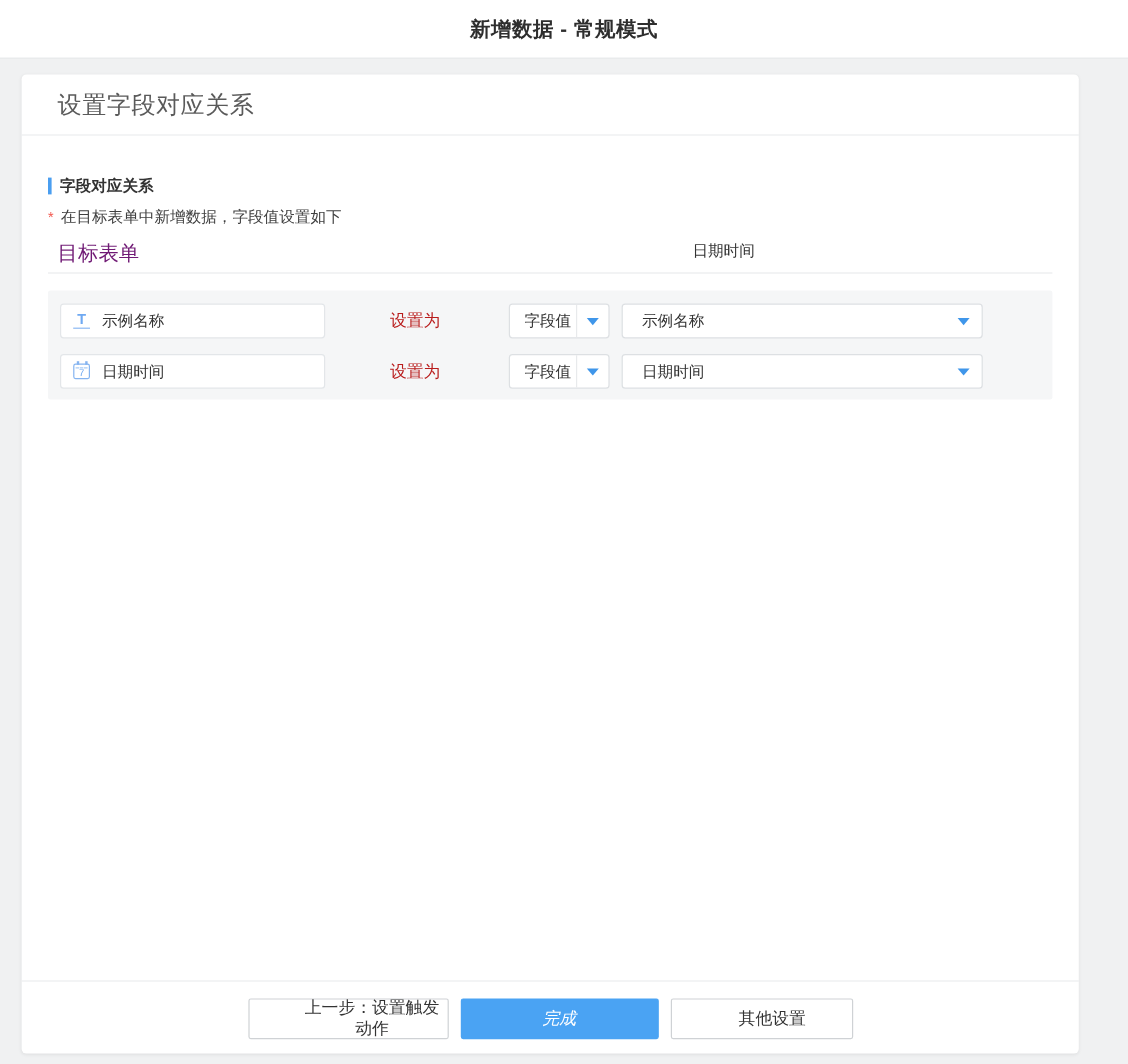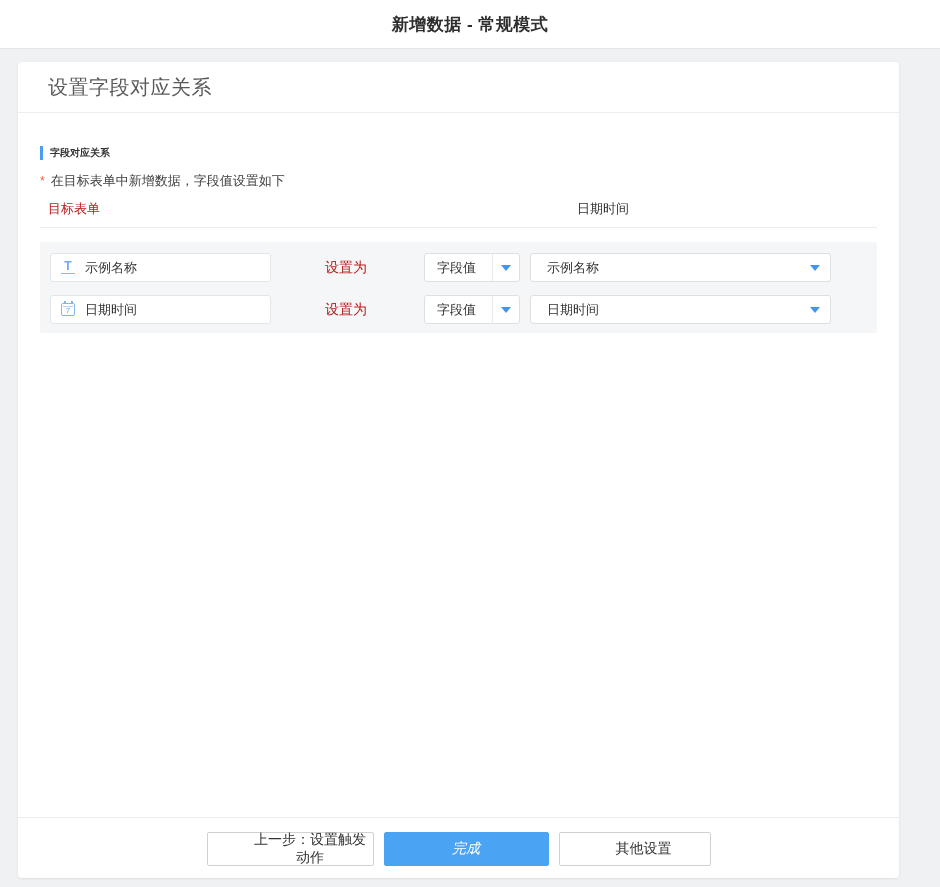--- a/index.html
+++ b/index.html
@@ -27,31 +27,31 @@
   }
   .card-header {
     height:51px; display:flex; align-items:center;
     padding-left:30px; font-size:20px; color:#5a5a5a;
     border-bottom:1px solid #ebedef;
     letter-spacing:.5px;
   }
   
   .sec-title {
     position:absolute; left:22px; top:84px;
-    display:flex; align-items:center; font-size:10px; font-weight:700; color:#333;
+    display:flex; align-items:center; font-size:13px; font-weight:700; color:#333;
   }
   .blue-bar { display:inline-block; width:3px; height:14px; background:#4a9ef0; margin-right:7px; }
   
   .note {
     position:absolute; left:22px; top:110px;
     font-size:13px; color:#404040; display:flex; align-items:flex-start;
   }
   .req { color:#f2574e; font-size:12px; margin-right:6px; margin-top:2px; }
   
-  .col-left  { position:absolute; left:30px;  top:138px; font-size:13px; color:#b91c1c; }
+  .col-left  { position:absolute; left:30px;  top:138px; font-size:17px; color:#701a75; }
   .col-right { position:absolute; left:559px; top:138px; font-size:13px; color:#333; }
   .divider2 { position:absolute; left:22px; top:165px; width:837px; height:1px; background:#e9ebed; }
 
   
   .panel {
     position:absolute; left:22px; top:180px; width:837px; height:91px;
     background:#f5f6f7; border-radius:2px;
   }
   .map-row { position:absolute; left:0; width:100%; height:29px; display:flex; align-items:center; }
   .map-row.r0 { top:11px; }
@@ -88,21 +88,21 @@
     border-top:1px dashed #a9ccf5;
   }
   .calday { font-size:8px; line-height:8px; color:#6fa9f2; }
 
   .relation { margin-left:54px; width:44px; font-size:14px; color:#b91c1c; white-space:nowrap; }
 
   .dd {
     height:29px; background:#fff; border:1px solid #dde0e3; border-radius:3px;
     display:flex; align-items:center; font-size:13px; color:#333; cursor:pointer;
   }
-  .dd-a { margin-left:55px; width:96px; }
+  .dd-a { margin-left:55px; width:84px; }
   .dd-a .dd-text { padding-left:12px; flex:1; }
   .dd-caretbox {
     width:27px; height:100%; border-left:1px solid #e8eaec;
     display:flex; align-items:center; justify-content:center;
   }
   .dd-b { margin-left:10px; width:301px; }
   .dd-b .dd-text { padding-left:16px; flex:1; }
   .dd-b .caret-wrap { width:30px; display:flex; justify-content:center; }
   .caret {
     width:0; height:0;

